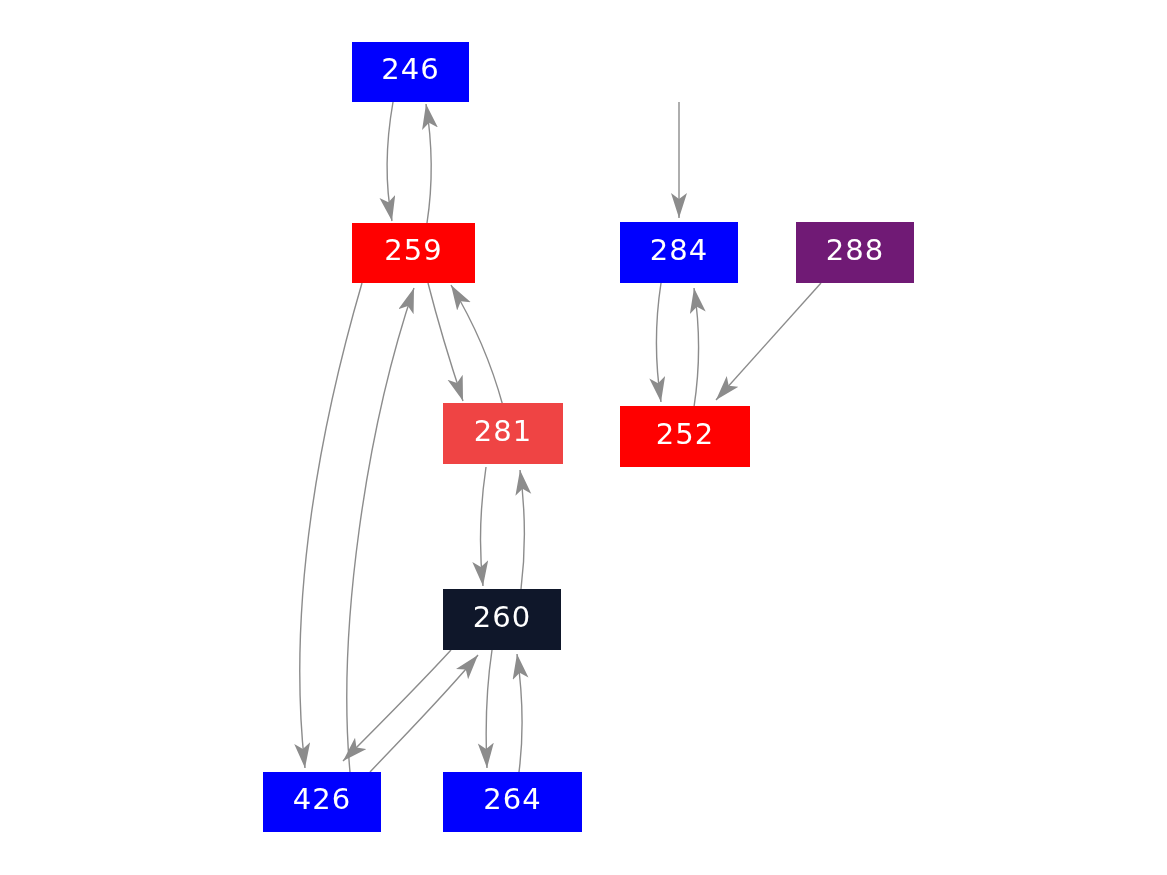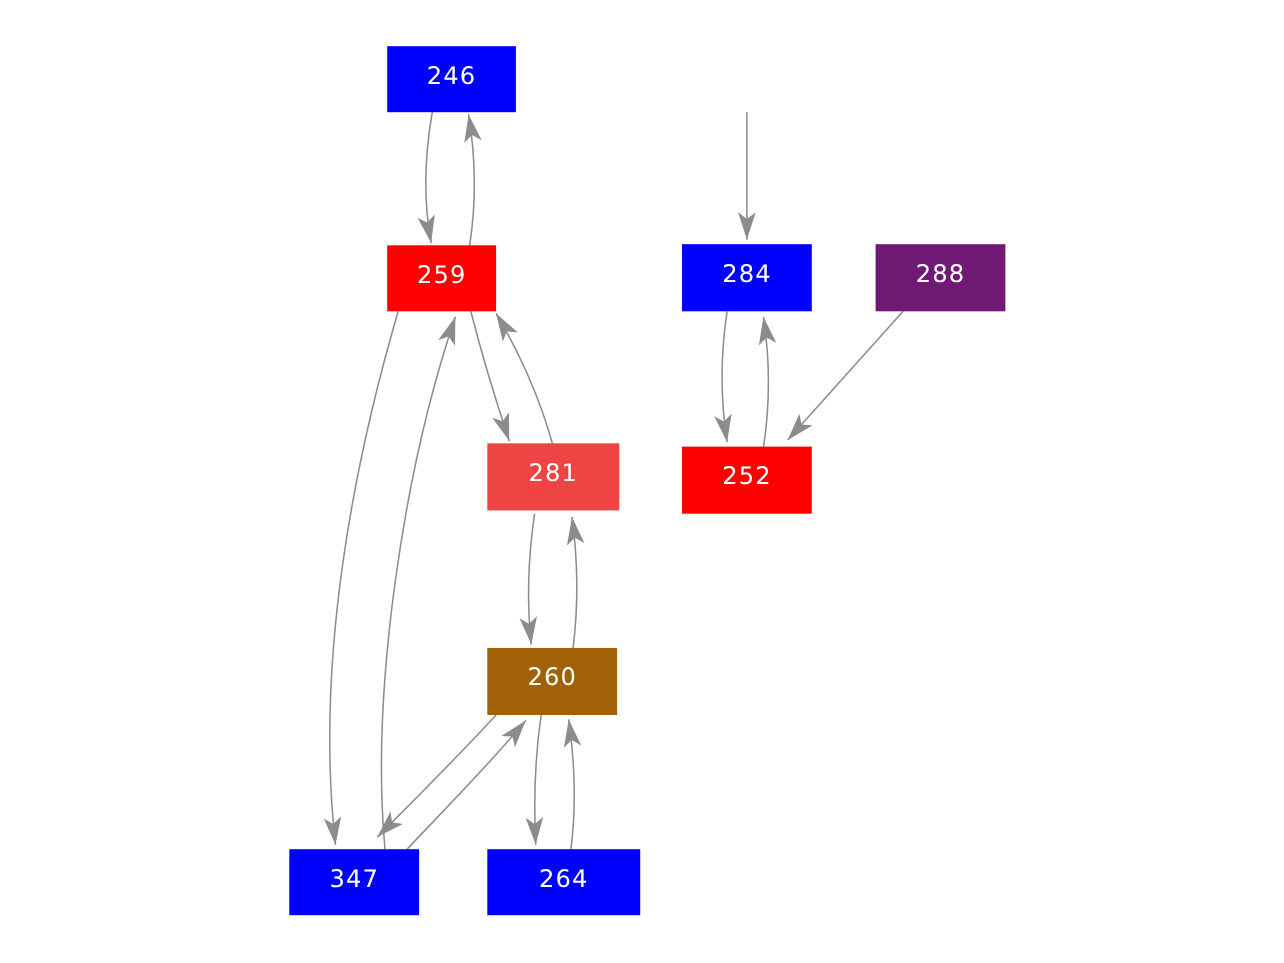--- a/index.html
+++ b/index.html
@@ -32,21 +32,21 @@
   }
   .graph-node {
     position: absolute;
     display: flex;
     align-items: center;
     justify-content: center;
     box-sizing: border-box;
   }
   .graph-node span {
     color: #ffffff;
-    font-size: 22px;
+    font-size: 29px;
     letter-spacing: 1px;
     transform: translateY(-3px);
     user-select: none;
   }
   .edge-path {
     fill: none;
     stroke-width: 1.4px;
   }
 </style>
 </head>
@@ -75,38 +75,38 @@
         <path d="M 679,102 C 679,140 679,180 679,218" class="edge-path" stroke="#8c8c8c" marker-end="url(#arrowhead)"></path>
         <path d="M 661,283 C 655,322 655,363 661,402" class="edge-path" stroke="#8c8c8c" marker-end="url(#arrowhead)"></path>
         <path d="M 694,407 C 700,368 700,327 694,288" class="edge-path" stroke="#8c8c8c" marker-end="url(#arrowhead)"></path>
         <path d="M 821,283 C 786,322 751,361 716,400" class="edge-path" stroke="#8c8c8c" marker-end="url(#arrowhead)"></path>
       </g>
   </svg>
   <div id="node-layer">
       <div class="graph-node" style="left: 352px; top: 42px; width: 117px; height: 60px; background: rgb(0, 0, 255);">
         <span>246</span>
       </div>
-      <div class="graph-node" style="left: 352px; top: 223px; width: 99px; height: 60px; background: rgb(255, 0, 0);">
+      <div class="graph-node" style="left: 352px; top: 223px; width: 123px; height: 60px; background: rgb(255, 0, 0);">
         <span>259</span>
       </div>
       <div class="graph-node" style="left: 620px; top: 222px; width: 118px; height: 61px; background: rgb(0, 0, 255);">
         <span>284</span>
       </div>
       <div class="graph-node" style="left: 796px; top: 222px; width: 118px; height: 61px; background: #701a75;">
         <span>288</span>
       </div>
       <div class="graph-node" style="left: 443px; top: 403px; width: 120px; height: 61px; background: #ef4444;">
         <span>281</span>
       </div>
-      <div class="graph-node" style="left: 620px; top: 406px; width: 118px; height: 61px; background: rgb(255, 0, 0);">
+      <div class="graph-node" style="left: 620px; top: 406px; width: 130px; height: 61px; background: rgb(255, 0, 0);">
         <span>252</span>
       </div>
-      <div class="graph-node" style="left: 443px; top: 589px; width: 118px; height: 61px; background: #a16207;">
+      <div class="graph-node" style="left: 443px; top: 589px; width: 118px; height: 61px; background: #0f172a;">
         <span>260</span>
       </div>
       <div class="graph-node" style="left: 263px; top: 772px; width: 118px; height: 60px; background: rgb(0, 0, 255);">
-        <span>347</span>
+        <span>426</span>
       </div>
       <div class="graph-node" style="left: 443px; top: 772px; width: 139px; height: 60px; background: rgb(0, 0, 255);">
         <span>264</span>
       </div>
     </div>
 </div>
 
 </body></html>

